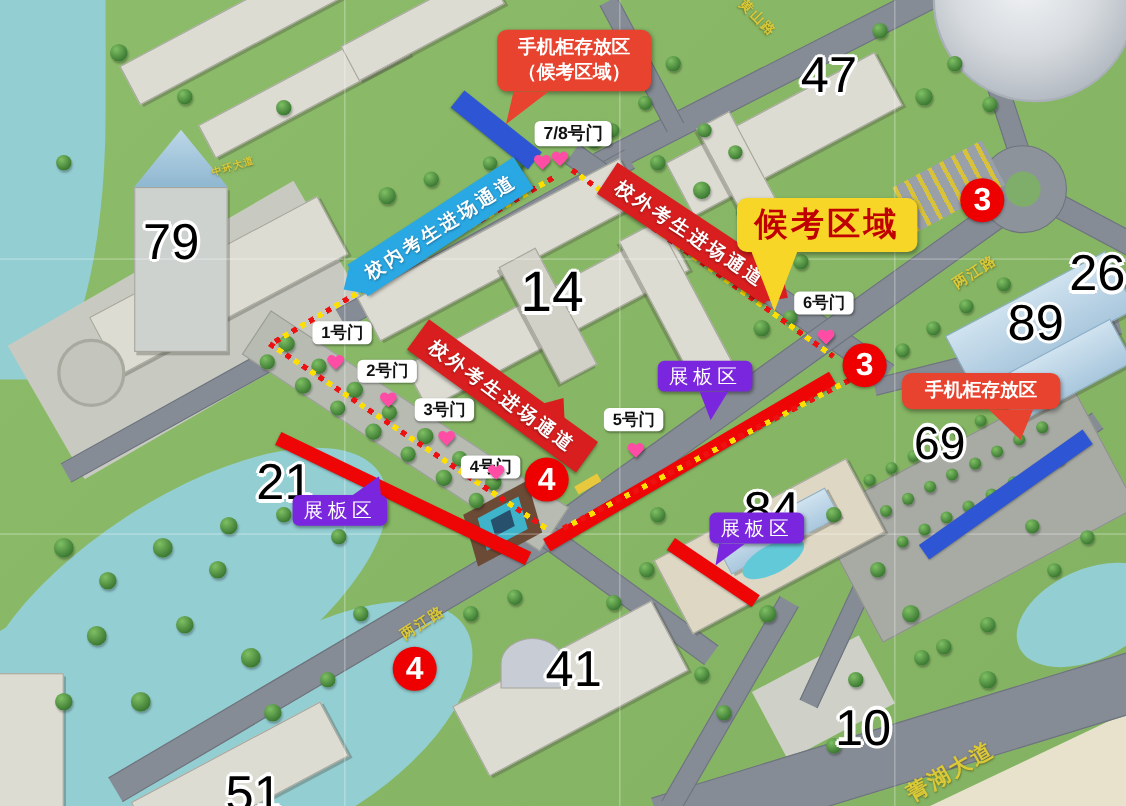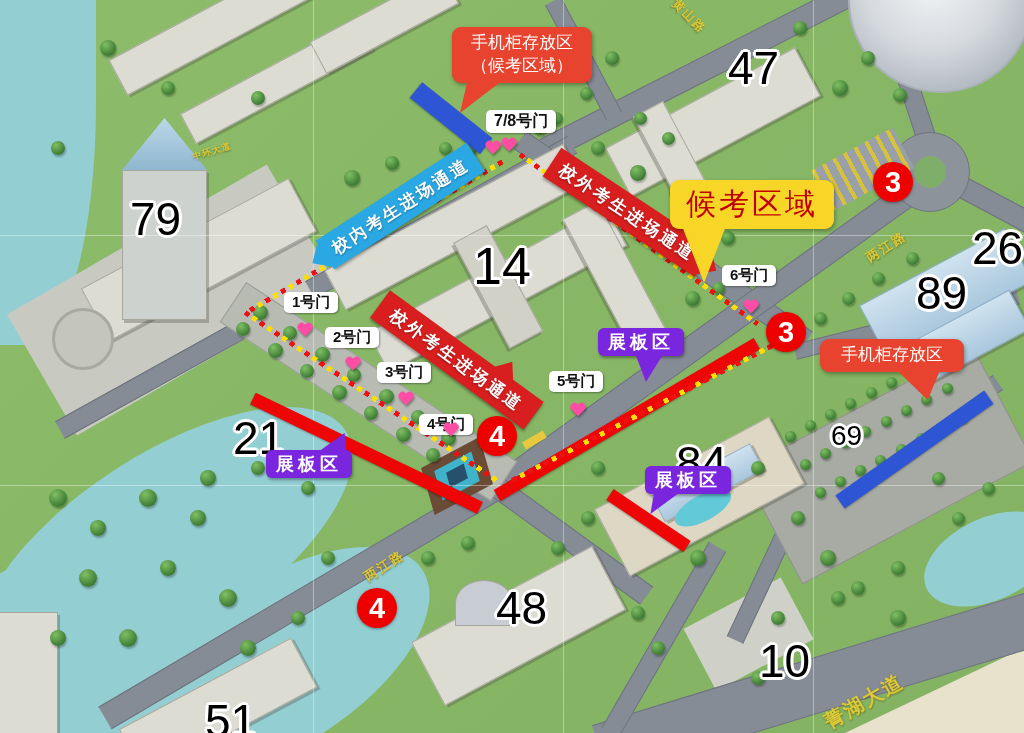--- a/index.html
+++ b/index.html
@@ -23,26 +23,26 @@
     background:repeating-linear-gradient(90deg,#ee1111 0 5px,rgba(0,0,0,0) 5px 9px,#ffdf00 9px 14px,rgba(0,0,0,0) 14px 18px);}
   .banner{position:absolute;height:34px;display:flex;align-items:center;justify-content:center;
     transform-origin:0 50%;z-index:6;color:#fff;font-weight:700;font-size:17px;letter-spacing:3px;
     text-shadow:0 1px 2px rgba(0,0,0,.35);box-shadow:1px 2px 3px rgba(0,0,0,.35);}
   .banner.blue{background:#29a8e4;}
   .banner.red{background:#d81e1e;}
   .tip{position:absolute;width:0;height:0;}
   .tip-left{left:-15px;top:2px;border-top:15px solid rgba(0,0,0,0);border-bottom:15px solid rgba(0,0,0,0);border-right:16px solid #29a8e4;}
   .tip-right{right:-15px;top:2px;border-top:15px solid rgba(0,0,0,0);border-bottom:15px solid rgba(0,0,0,0);border-left:16px solid #d81e1e;}
   .tip-top{left:68%;top:-14px;border-left:12px solid rgba(0,0,0,0);border-right:12px solid rgba(0,0,0,0);border-bottom:15px solid #d81e1e;}
-  .callout{position:absolute;z-index:7;color:#fff;font-weight:400;text-align:center;border-radius:9px;
+  .callout{position:absolute;z-index:7;color:#fff;font-weight:700;text-align:center;border-radius:9px;
     box-shadow:1px 2px 4px rgba(0,0,0,.35);background:#e8432e;}
   .callout .tail{position:absolute;z-index:7;}
   .glabel{position:absolute;z-index:6;background:#fff;color:#111;font-weight:700;font-size:15px;
     padding:1px 8px;border-radius:5px;box-shadow:1px 1px 2px rgba(0,0,0,.35);white-space:nowrap;}
-  .zone{position:absolute;z-index:6;background:#7a26df;color:#fff;font-weight:700;font-size:18px;
+  .zone{position:absolute;z-index:6;background:#7a26df;color:#fff;font-weight:400;font-size:18px;
     letter-spacing:4px;padding:2px 10px;border-radius:6px;box-shadow:1px 2px 3px rgba(0,0,0,.35);}
   .zone .tail{position:absolute;background:#7a26df;}
   .pin{position:absolute;width:16px;height:15px;z-index:6;filter:drop-shadow(1px 2px 1px rgba(0,0,0,.35));}
   .pin::before,.pin::after{content:"";position:absolute;top:0;width:8px;height:13px;border-radius:8px 8px 0 0;background:#ff4da6;}
   .pin::before{left:8px;transform:rotate(-45deg);transform-origin:0 100%;}
   .pin::after{left:0;transform:rotate(45deg);transform-origin:100% 100%;}
   .chk{position:absolute;width:40px;height:40px;border-radius:50%;background:#ee0000;color:#fff;
     font:700 29px/40px "Liberation Sans","DejaVu Sans",sans-serif;text-align:center;z-index:6;box-shadow:0 1px 3px rgba(0,0,0,.4);}
   .bnum{position:absolute;color:#000;font-weight:400;z-index:5;line-height:1;
     text-shadow:-2px -2px 0 #fff,2px -2px 0 #fff,-2px 2px 0 #fff,2px 2px 0 #fff,0 -3px 0 #fff,0 3px 0 #fff,-3px 0 0 #fff,3px 0 0 #fff;}
@@ -255,23 +255,23 @@
   <div class="route" style="left:245px;top:310px;width:303px;transform:rotate(33.7deg);"></div>
   <div class="route" style="left:520px;top:152px;width:292px;transform:rotate(35.5deg);"></div>
   <div class="route" style="left:512px;top:478px;width:293px;transform:rotate(-27.4deg);"></div>
 
   <div class="bnum" style="left:130px;top:196px;font-size:46px;">79</div>
   <div class="bnum" style="left:473px;top:240px;font-size:52px;">14</div>
   <div class="bnum" style="left:728px;top:45px;font-size:46px;">47</div>
   <div class="bnum" style="left:233px;top:415px;font-size:46px;">21</div>
   <div class="bnum" style="left:972px;top:225px;font-size:46px;">26</div>
   <div class="bnum" style="left:916px;top:270px;font-size:46px;">89</div>
-  <div class="bnum" style="left:831px;top:382px;font-size:28px;margin-top:40px;">69</div>
+  <div class="bnum" style="left:831px;top:382px;font-size:42px;">69</div>
   <div class="bnum" style="left:676px;top:440px;font-size:46px;">84</div>
-  <div class="bnum" style="left:496px;top:585px;font-size:46px;">48</div>
+  <div class="bnum" style="left:496px;top:585px;font-size:46px;">41</div>
   <div class="bnum" style="left:205px;top:698px;font-size:46px;">51</div>
   <div class="bnum" style="left:759px;top:638px;font-size:46px;">10</div>
 
   <div class="rlabel" style="left:668px;top:8px;font-size:12px;transform:rotate(45deg);">黄山路</div>
   <div class="rlabel" style="left:864px;top:238px;font-size:13px;transform:rotate(-33deg);">两江路</div>
   <div class="rlabel" style="left:362px;top:557px;font-size:13px;transform:rotate(-33deg);">两江路</div>
   <div class="rlabel" style="left:192px;top:145px;font-size:9px;transform:rotate(-17deg);letter-spacing:1px;">中环大道</div>
   <div class="rlabel" style="left:820px;top:688px;font-size:20px;transform:rotate(-30deg);">菁湖大道</div>
 
   <div class="banner blue" style="left:325px;top:238px;width:180px;transform:rotate(-33deg);">

